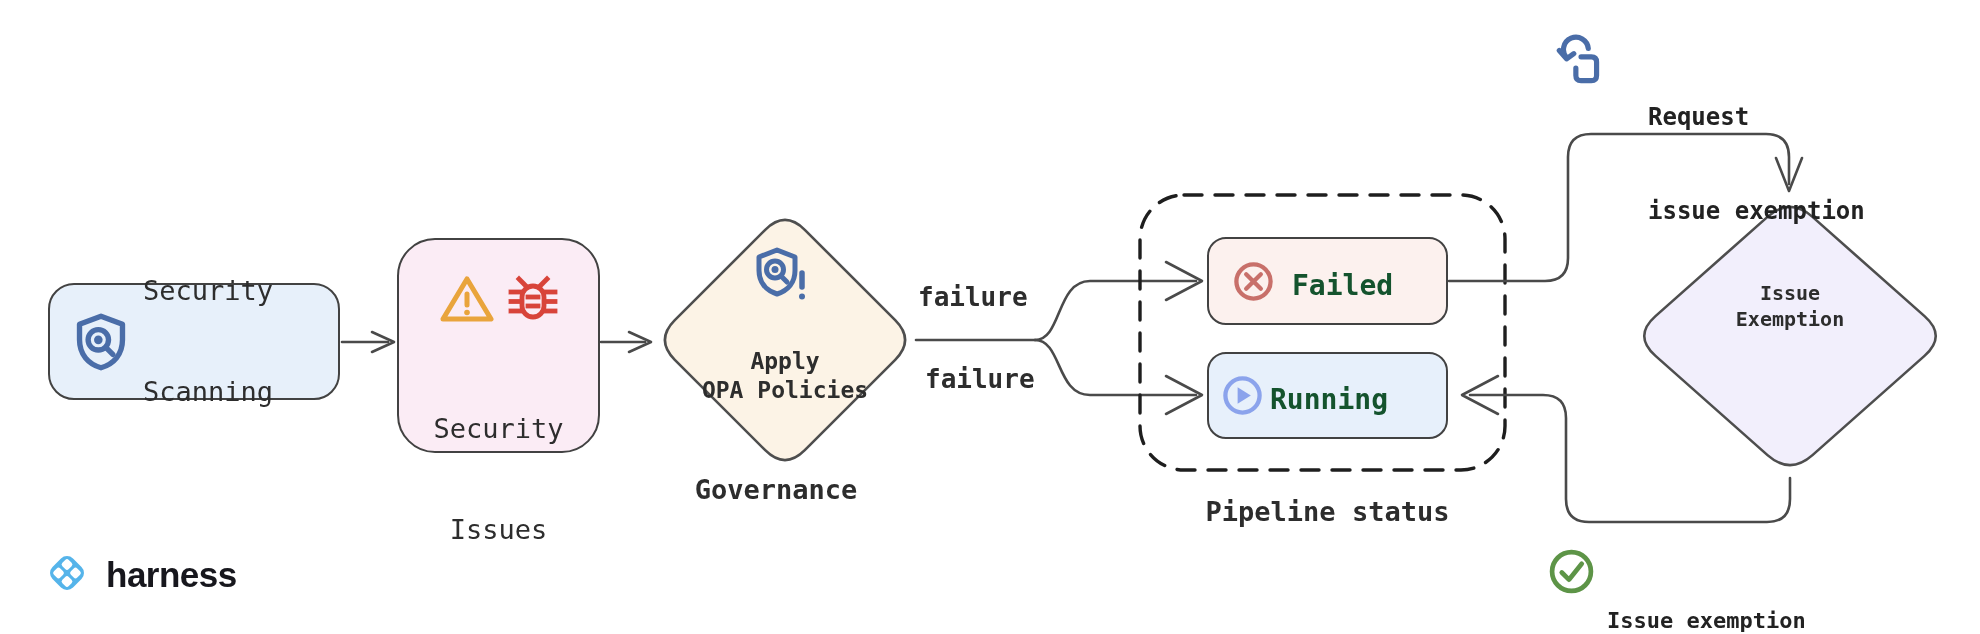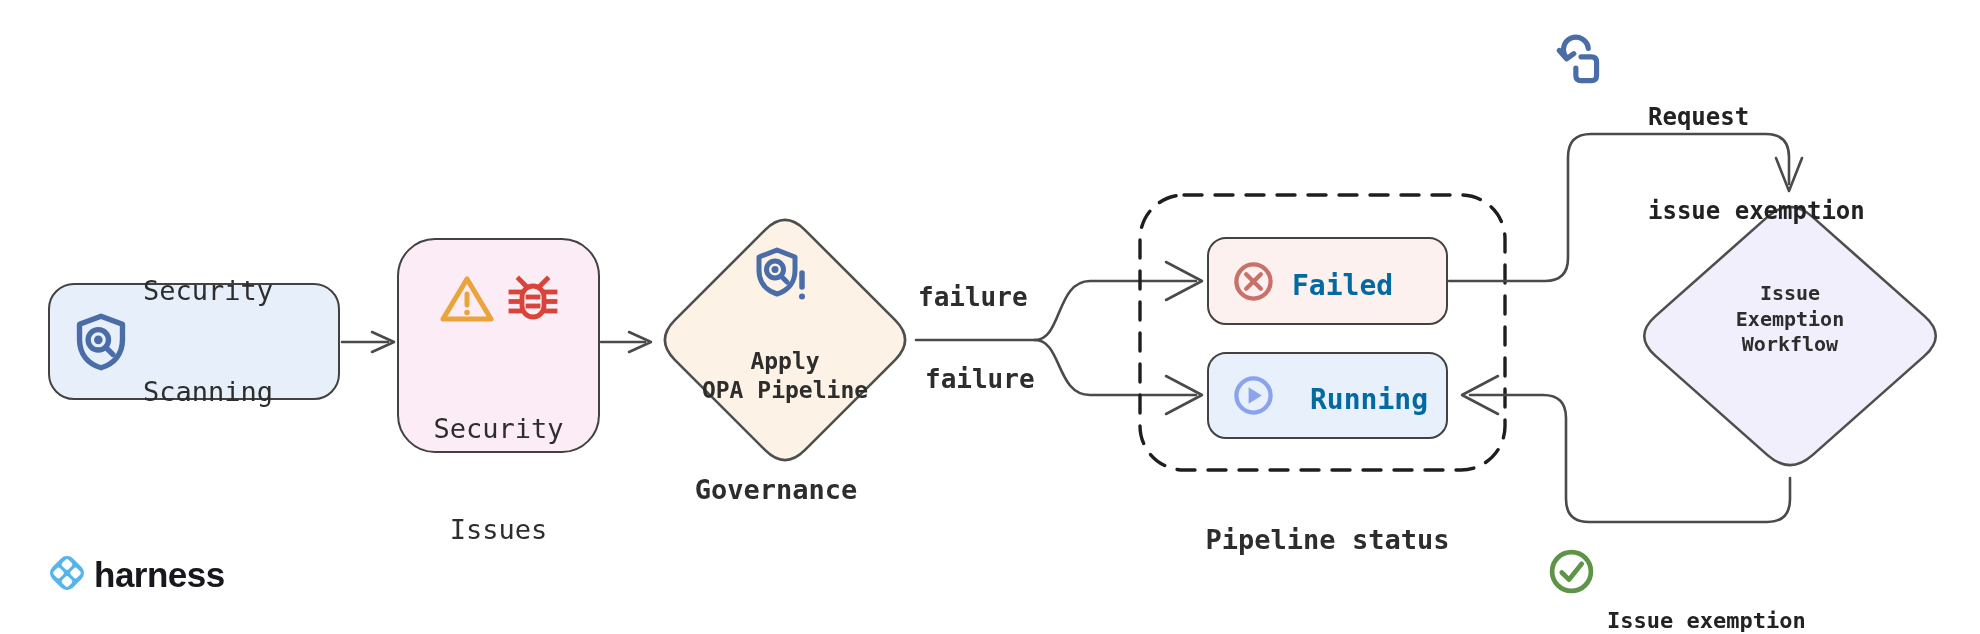--- a/index.html
+++ b/index.html
@@ -7,42 +7,42 @@
           font-family:"DejaVu Sans Mono","Liberation Mono",monospace;color:#2d2d2d;}
   #wires{position:absolute;left:0;top:0;width:1980px;height:634px;}
   .node{position:absolute;box-sizing:border-box;border:2.6px solid #424242;display:flex;align-items:center;}
   .node-scan{left:48px;top:283px;width:292px;height:117px;border-radius:26px;background:#e7f0fa;
              padding-left:24px;gap:15px;}
   .node-issues{left:397px;top:238px;width:203px;height:215px;border-radius:38px;background:#fbecf5;
                flex-direction:column;justify-content:flex-start;padding-top:34px;gap:20px;}
   .node-failed{left:1207px;top:237px;width:241px;height:88px;border-radius:19px;background:#fcf1ee;
                padding-left:23px;gap:17px;}
   .node-running{left:1207px;top:352px;width:241px;height:87px;border-radius:19px;background:#e7f0fb;
-                padding-left:23px;gap:35px;}
+                padding-left:12px;gap:6px;}
   .node-label{font-weight:400;font-size:27px;line-height:1.25;color:#2d2d2d;white-space:pre;}
   .node-label.center{text-align:center;}
-  .status-label{font-weight:700;font-size:28px;color:#0369a1;margin-top:8px;}
+  .status-label{font-weight:700;font-size:28px;color:#14532d;margin-top:8px;}
   .icon-row{display:flex;gap:12px;align-items:center;}
   .overlay{position:absolute;font-weight:700;color:#2d2d2d;}
   .opa-icon{left:755px;top:247px;}
   .opa-text{left:685px;top:321px;width:200px;text-align:center;font-size:23px;line-height:1.28;margin-top:26px;}
   .caption{font-size:27px;}
   .governance{left:676px;top:474px;width:200px;text-align:center;}
-  .pipeline-caption{left:1200px;top:496px;width:255px;text-align:center;margin-top:28px;}
+  .pipeline-caption{left:1200px;top:496px;width:255px;text-align:center;}
   .edge-label{font-size:26px;text-align:center;}
   .failure-label{left:918px;top:282px;}
   .success-label{left:925px;top:364px;}
   .exemption-text{left:1640px;top:281px;width:300px;text-align:center;font-size:20px;line-height:1.28;}
   .annotation{position:absolute;display:flex;align-items:flex-start;gap:12px;}
   .annotation-request{left:1556px;top:34px;gap:44px;}
   .annotation-approved{left:1548px;top:548px;}
   .annotation-text{font-weight:700;line-height:1.3;white-space:pre;color:#222;}
   .annotation-request .annotation-text{font-size:24px;margin-top:6px;}
   .annotation-approved .annotation-text{font-size:22px;margin-top:2px;}
-  .brand{position:absolute;left:44px;top:554px;display:flex;align-items:center;gap:4px;}
+  .brand{position:absolute;left:44px;top:554px;display:flex;align-items:center;gap:16px;}
   .brand-word{font-family:"Liberation Sans","DejaVu Sans",sans-serif;font-weight:700;font-size:35px;
               color:#17171d;letter-spacing:-0.5px;}
 </style>
 </head>
 <body>
 
 <div id="canvas">
 
   <svg id="wires" viewBox="0 0 1980 634" fill="none" stroke="#4a4a4a" stroke-width="2.6" stroke-linecap="round" stroke-linejoin="round">
 
@@ -114,21 +114,21 @@
   <svg class="overlay opa-icon" width="54" height="58" viewBox="0 0 54 58" fill="none" stroke="#4a6da8" stroke-width="5" stroke-linecap="round" stroke-linejoin="round">
     <path d="M22 3 L40 10 V23.5 C40 35.5 33 43.5 22 47 C11 43.5 4 35.5 4 23.5 V10 Z"></path>
     <circle cx="20" cy="22.5" r="8.5"></circle>
     <circle cx="20" cy="22.5" r="3.5" fill="#4a6da8" stroke="none"></circle>
     <path d="M26 29 L32 35"></path>
     <path d="M47 26 V40" stroke-width="5.5"></path>
     <circle cx="47" cy="49.5" r="3" fill="#4a6da8" stroke="none"></circle>
   </svg>
   <div class="overlay opa-text">
     <div>Apply</div>
-    <div>OPA Pipeline</div>
+    <div>OPA Policies</div>
   </div>
   <div class="overlay caption governance">Governance</div>
 
   <div class="overlay edge-label failure-label">failure</div>
   <div class="overlay edge-label success-label">failure</div>
 
   <div class="node node-failed">
     <svg width="43" height="43" viewBox="0 0 44 44" fill="none" stroke="#c8706a" stroke-width="4.4" stroke-linecap="round">
       <circle cx="22" cy="22" r="17.5"></circle>
       <path d="M14.5 14.5 L29.5 29.5"></path>
@@ -143,21 +143,20 @@
       <path d="M17 13.5 L30.5 22 L17 30.5 Z" fill="#8ba3ec" stroke="none"></path>
     </svg>
     <div class="status-label">Running</div>
   </div>
 
   <div class="overlay caption pipeline-caption">Pipeline status</div>
 
   <div class="overlay exemption-text">
     <div>Issue</div>
     <div>Exemption</div>
-    <div>Workflow</div>
   </div>
 
   <div class="annotation annotation-request">
     <svg width="48" height="58" viewBox="0 0 46 56" fill="none" stroke="#4a6da8" stroke-width="5" stroke-linecap="round" stroke-linejoin="round">
       <path d="M31 14 A 12 12 0 1 0 10 23"></path>
       <polyline points="3,16 10,24 17,19"></polyline>
       <path d="M24 22 H34 Q39 22 39 27 V40 Q39 45 34 45 H24 Q19 45 19 40 V33"></path>
     </svg>
     <div class="annotation-text">
       <div>Request</div>

